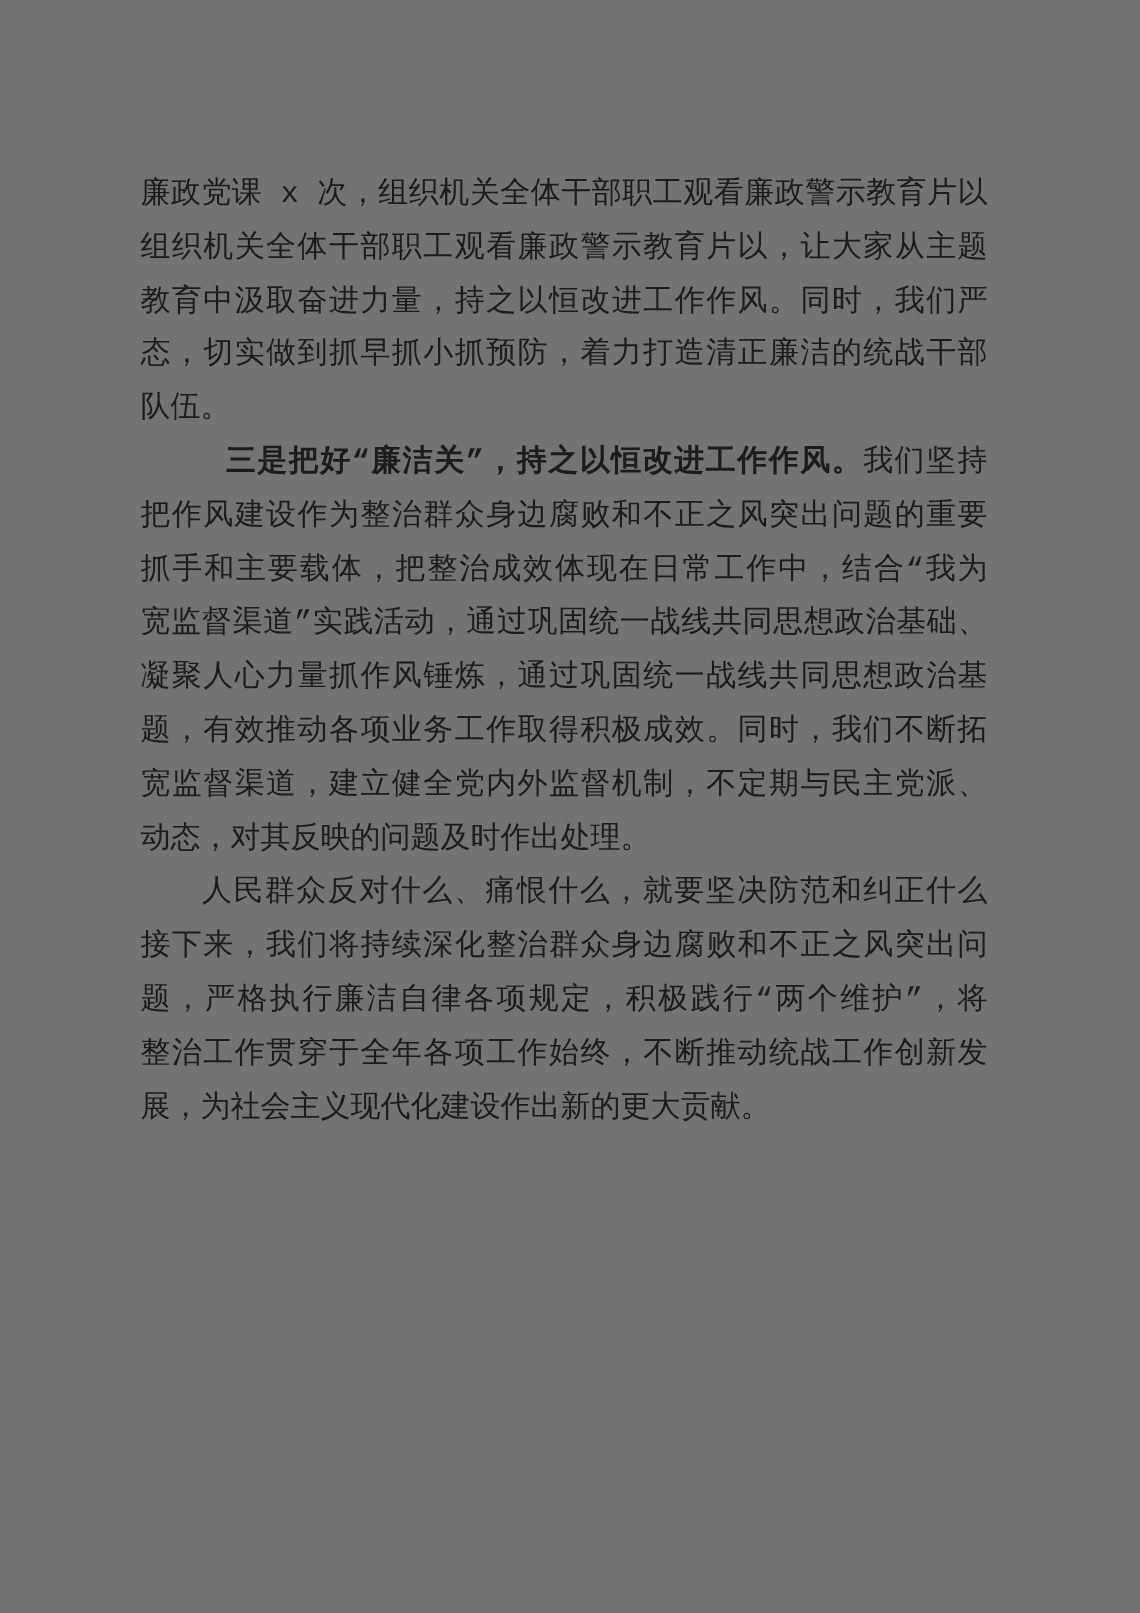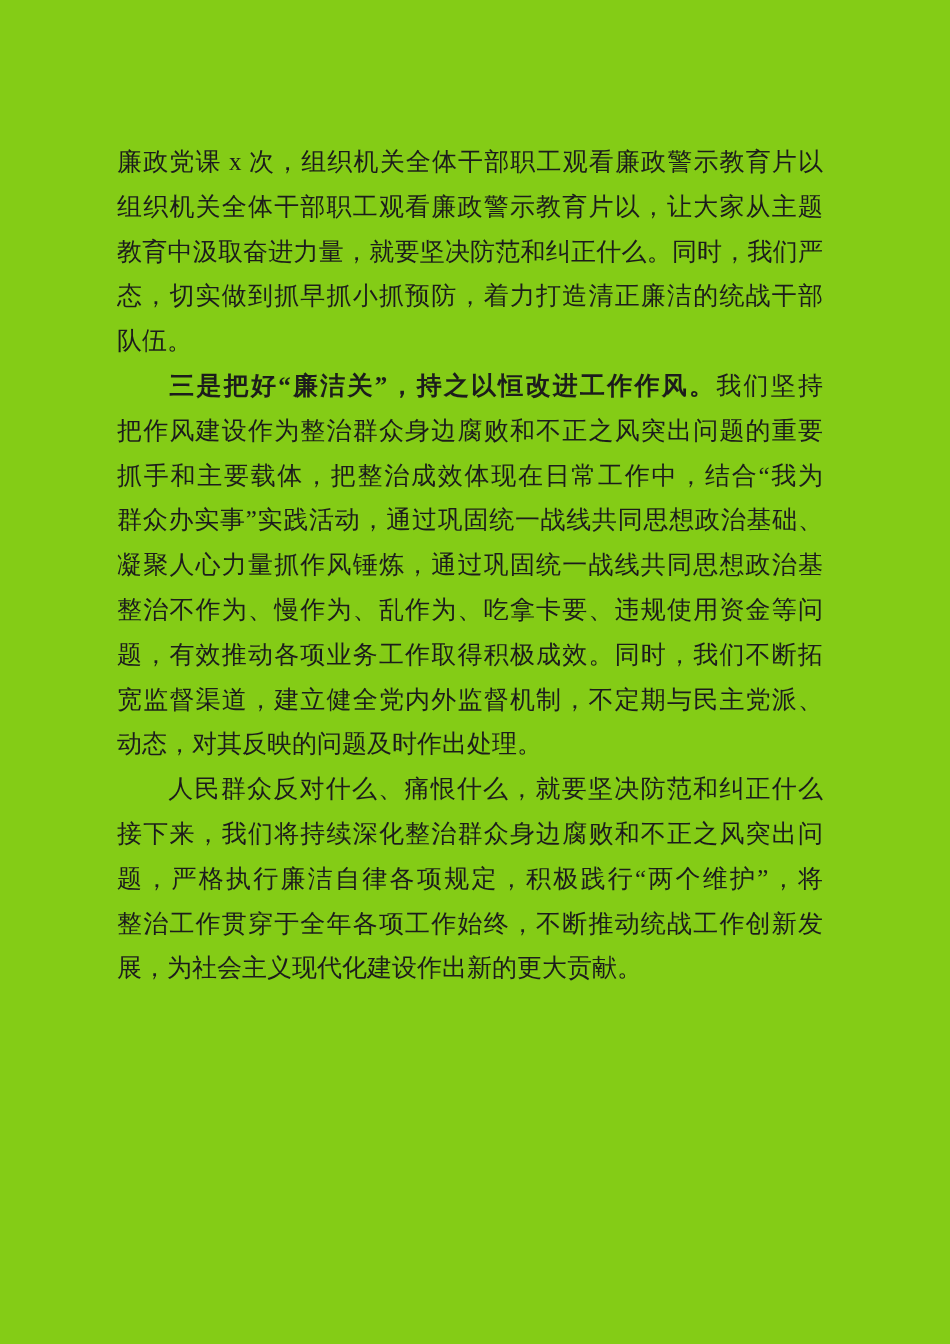--- a/index.html
+++ b/index.html
@@ -11,22 +11,23 @@
     height: 1344px;
     background: #ffffff;
     position: relative;
     font-family: "Liberation Serif", "DejaVu Serif", serif;
   }
   .page {
     position: absolute;
     left: 0; top: 0;
     width: 950px;
     height: 1344px;
-    background: #84cc16;
+    background: #737373;
     overflow: hidden;
+    font-family: Liberation Mono, monospace;
   }
   .doc-body {
     position: absolute;
     left: 117px;
     top: 140px;
     width: 706px;
     color: #1c1c1c;
     font-size: 25px;
   }
   .doc-line {
@@ -39,38 +40,37 @@
   }
   .doc-line.last {
     text-align-last: left;
   }
   .indent {
     display: inline-block;
     width: 50px;
     height: 1px;
   }
   .seg { font-weight: normal; }
-  .seg.bold { font-weight: 700; }
+  .seg.bold { font-weight: 700; margin-left: 20px; }
 </style>
 </head>
 <body>
 
 <div class="page">
   <div class="doc-body">
       <div class="doc-line"><span class="seg">廉政党课 x 次，组织机关全体干部职工观看廉政警示教育片以</span></div>
       <div class="doc-line"><span class="seg">组织机关全体干部职工观看廉政警示教育片以，让大家从主题</span></div>
-      <div class="doc-line"><span class="seg">教育中汲取奋进力量，就要坚决防范和纠正什么。同时，我们严</span></div>
+      <div class="doc-line"><span class="seg">教育中汲取奋进力量，持之以恒改进工作作风。同时，我们严</span></div>
       <div class="doc-line"><span class="seg">态，切实做到抓早抓小抓预防，着力打造清正廉洁的统战干部</span></div>
       <div class="doc-line last"><span class="seg">队伍。</span></div>
       <div class="doc-line"><span class="indent"></span><span class="seg bold">三是把好“廉洁关”，持之以恒改进工作作风。</span><span class="seg">我们坚持</span></div>
       <div class="doc-line"><span class="seg">把作风建设作为整治群众身边腐败和不正之风突出问题的重要</span></div>
       <div class="doc-line"><span class="seg">抓手和主要载体，把整治成效体现在日常工作中，结合“我为</span></div>
-      <div class="doc-line"><span class="seg">群众办实事”实践活动，通过巩固统一战线共同思想政治基础、</span></div>
+      <div class="doc-line"><span class="seg">宽监督渠道”实践活动，通过巩固统一战线共同思想政治基础、</span></div>
       <div class="doc-line"><span class="seg">凝聚人心力量抓作风锤炼，通过巩固统一战线共同思想政治基础，</span></div>
-      <div class="doc-line"><span class="seg">整治不作为、慢作为、乱作为、吃拿卡要、违规使用资金等问</span></div>
       <div class="doc-line"><span class="seg">题，有效推动各项业务工作取得积极成效。同时，我们不断拓</span></div>
       <div class="doc-line"><span class="seg">宽监督渠道，建立健全党内外监督机制，不定期与民主党派、</span></div>
       <div class="doc-line last"><span class="seg">动态，对其反映的问题及时作出处理。</span></div>
       <div class="doc-line"><span class="indent"></span><span class="seg">人民群众反对什么、痛恨什么，就要坚决防范和纠正什么</span></div>
       <div class="doc-line"><span class="seg">接下来，我们将持续深化整治群众身边腐败和不正之风突出问</span></div>
       <div class="doc-line"><span class="seg">题，严格执行廉洁自律各项规定，积极践行“两个维护”，将</span></div>
       <div class="doc-line"><span class="seg">整治工作贯穿于全年各项工作始终，不断推动统战工作创新发</span></div>
       <div class="doc-line last"><span class="seg">展，为社会主义现代化建设作出新的更大贡献。</span></div>
     </div>
 </div>

